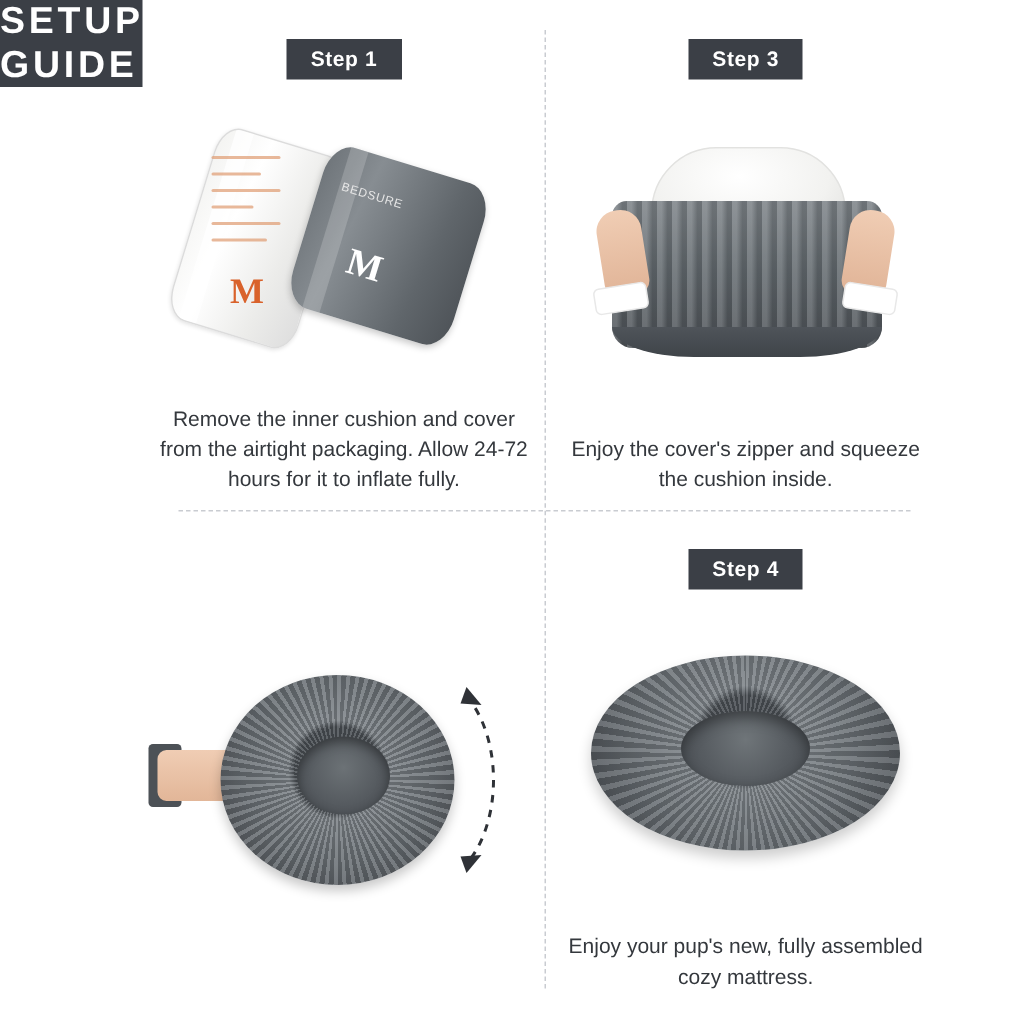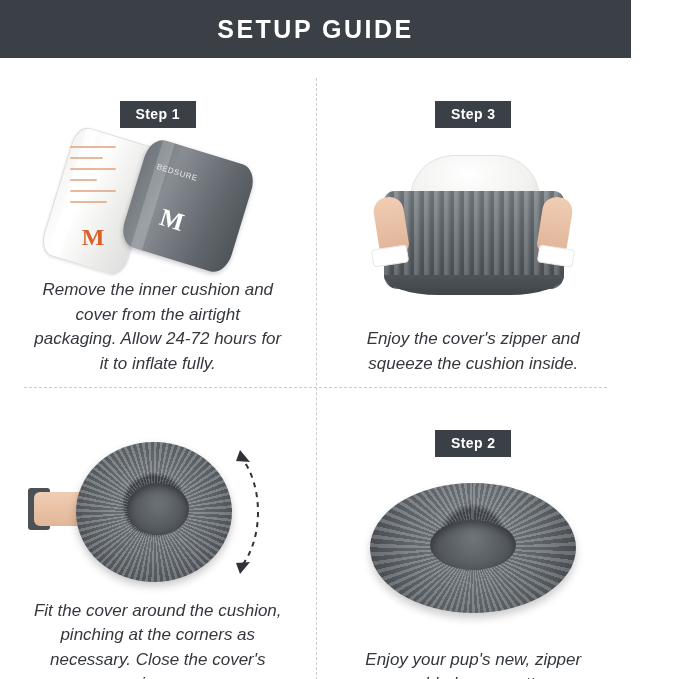--- a/index.html
+++ b/index.html
@@ -13,21 +13,20 @@
     font-family: "Liberation Sans", sans-serif;
     color: #2f3237;
     overflow: hidden;
   }
   .page {
     width: 631px;
     height: 679px;
     position: relative;
     background: #ffffff;
     display: flex;
-    flex-direction: column;
   }
   
   .header {
     height: 58px;
     background: #3b3f46;
     display: flex;
     align-items: center;
     justify-content: center;
     flex: 0 0 58px;
   }
@@ -43,21 +42,21 @@
     display: grid;
     grid-template-columns: 1fr 1fr;
     grid-template-rows: 1fr 1fr;
     position: relative;
   }
   .cell {
     position: relative;
     display: flex;
     flex-direction: column;
     align-items: center;
-    padding-top: 43px;
+    padding-top: 26px;
     box-sizing: border-box;
   }
   
   .v-divider {
     position: absolute;
     left: 50%;
     top: 20px;
     bottom: 20px;
     width: 0;
     border-left: 1px dashed #c9ccd1;
@@ -81,27 +80,26 @@
   }
   .art {
     flex: 1 1 auto;
     width: 100%;
     display: flex;
     align-items: center;
     justify-content: center;
     position: relative;
   }
   .caption {
-    font-size: 17px;
+    font-size: 14px;
     line-height: 1.45;
     text-align: center;
     color: #34383d;
     width: 250px;
     padding-bottom: 18px;
-    font-style: italic;
   }
   .cell-tl .caption, .cell-tr .caption { padding-bottom: 10px; }
 
   
   .s1-wrap {
     position: relative;
     width: 220px;
     height: 150px;
   }
   .s1-roll-white {
@@ -421,30 +419,29 @@
             <div class="s3-rays"></div>
           </div>
           <div class="s3-hole"></div>
           <svg class="s3-arrow" viewBox="0 0 44 140">
             <path d="M10 14 C34 42, 34 98, 10 126" fill="none" stroke="#2f3237" stroke-width="2" stroke-dasharray="5 5"></path>
             <polygon points="10,8 20,20 6,19" fill="#2f3237"></polygon>
             <polygon points="10,132 20,120 6,121" fill="#2f3237"></polygon>
           </svg>
         </div>
       </div>
-      <div class="caption">Fit the cover around the cushion, pinching at the corners as necessary. Close the cover's zipper.</div>
     </div>
 
     <div class="cell cell-br">
-      <div class="step-badge">Step 2</div>
+      <div class="step-badge">Step 4</div>
       <div class="art">
         <div class="s4-wrap">
           <div class="s4-donut">
             <div class="s4-rays"></div>
           </div>
           <div class="s4-hole"></div>
         </div>
       </div>
-      <div class="caption">Enjoy your pup's new, zipper assembled cozy mattress.</div>
+      <div class="caption">Enjoy your pup's new, fully assembled cozy mattress.</div>
     </div>
 
   </div>
 </div>
 
 </body></html>

